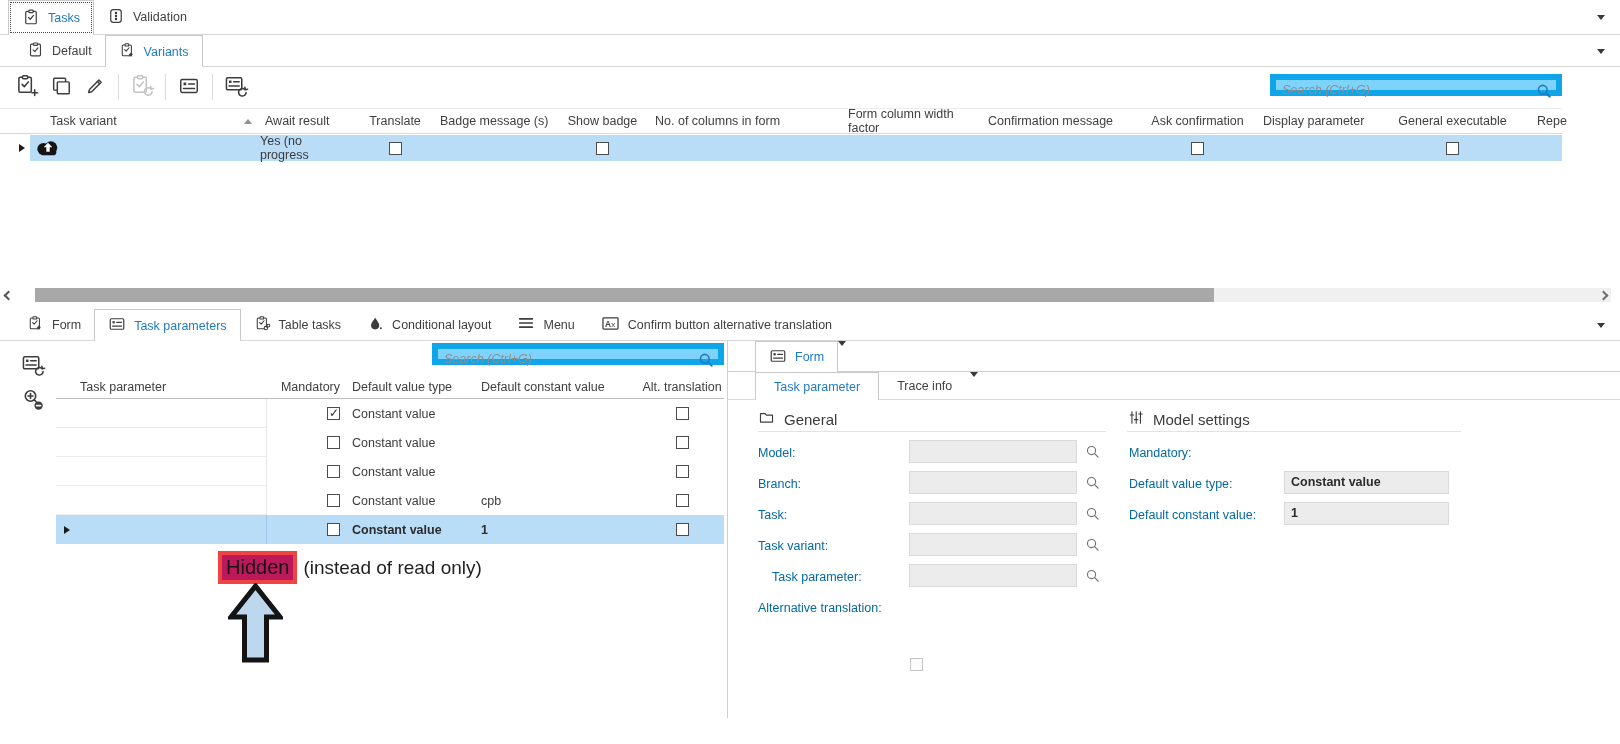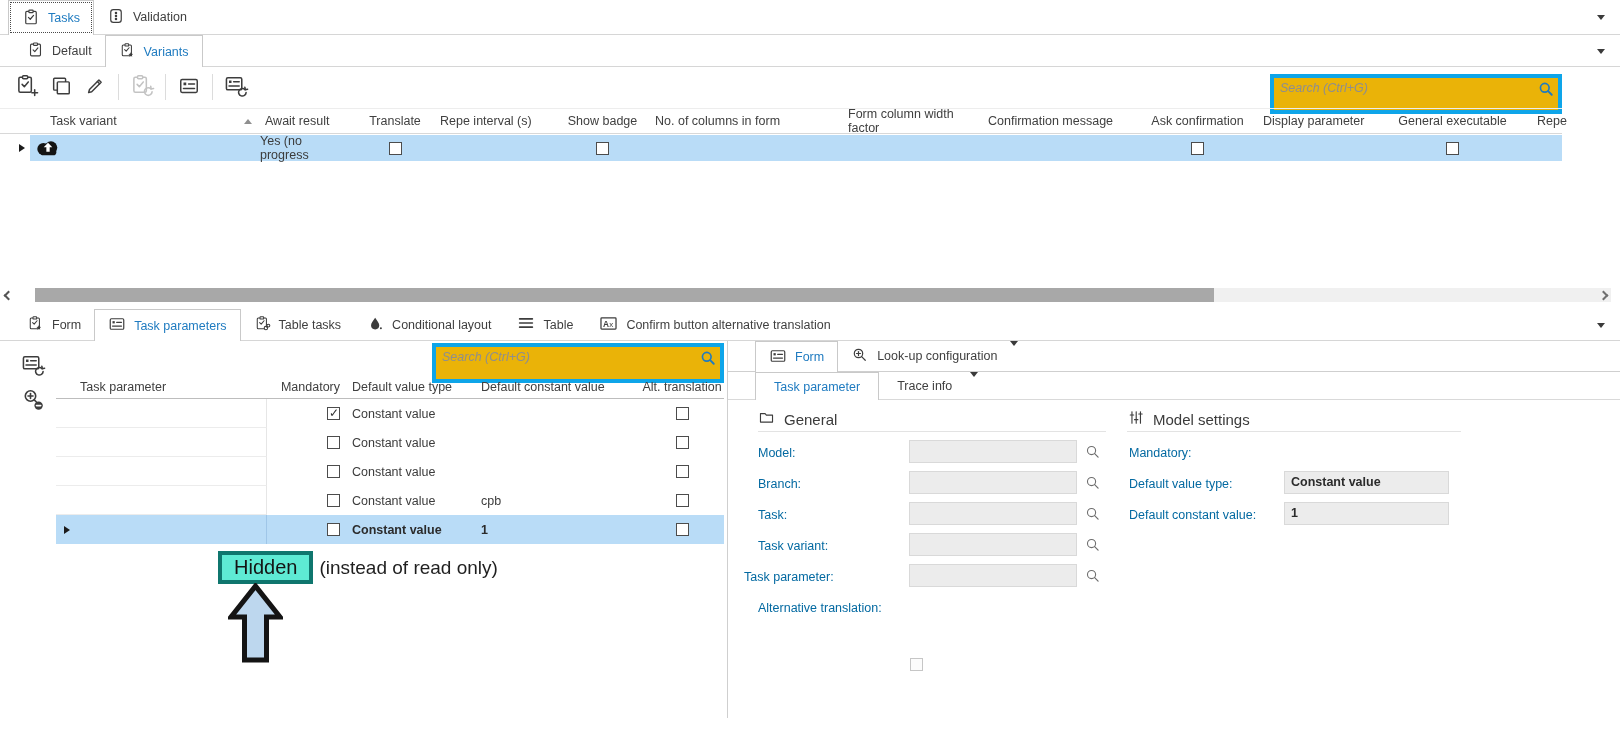--- a/index.html
+++ b/index.html
@@ -17,21 +17,21 @@
   .tab.active{background:#fff;border:1px solid #c9c9c9;border-bottom:none;margin-bottom:-1px;color:#1f7bc0;z-index:2}
   .tab.focus{outline:1px dotted #4a4a4a;outline-offset:-3px}
   .caret{width:0;height:0;border-left:4.5px solid transparent;border-right:4.5px solid transparent;border-top:5px solid #3a3a3a}
   .trow .caret{position:absolute;right:15px;top:50%;margin-top:-2px}
 
   
   .toolbar{position:absolute;left:0;right:0;top:67px;height:40px;display:flex;align-items:center;padding-left:10px;background:#fff}
   .tbtn{width:34px;height:32px;display:flex;align-items:center;justify-content:center}
   .tsep{width:1px;height:26px;background:#dcdcdc;margin:0 6px}
 
-  .searchbox{position:absolute;height:40px;border:4px solid #0ea5e9;background:#eab308}
+  .searchbox{position:absolute;height:22px;border:6px solid #0ea5e9;background:#7dd3fc}
   .searchbox input{position:absolute;left:6px;top:0;right:24px;height:20px;border:none;outline:none;font-family:"Liberation Sans",sans-serif;font-size:12.5px;color:#444;background:transparent}
   .searchbox input::placeholder{font-style:italic;color:#8e8e8e}
   .searchbox svg{position:absolute;right:3px;top:2px}
 
   
   .ghead{position:absolute;left:0;right:58px;top:108px;height:26px;display:flex;align-items:center;border-top:1px solid #ededed;border-bottom:1px solid #d8d8d8;color:#404040}
   .grow{position:absolute;left:0;right:58px;top:135px;height:26px;display:flex;align-items:center}
   .grow .hl{position:absolute;left:30px;right:0;top:0;bottom:0;background:#b9dcf7}
   .gc{flex:0 0 auto;display:flex;align-items:center;position:relative;height:100%}
   .c0{width:260px}.c1{width:100px}.c2{width:70px}.c3{width:130px}.c4{width:85px}.c5{width:195px}
@@ -71,21 +71,21 @@
   .lc2{width:136px;padding-left:12px}
   .lc3{width:164px;padding-left:5px}
   .lc4{width:84px;display:flex;justify-content:center}
   .lt-row .lsel-arrow{position:absolute;left:8px}
   .bold{font-weight:bold;color:#2b2b2b}
 
   .sidebtn{position:absolute;left:18px;width:30px;height:30px;display:flex;align-items:center;justify-content:center}
 
   
   .anno{position:absolute;left:218px;top:210px;display:flex;align-items:center;gap:6px}
-  .anno-box{border:4px solid #0f766e;background:#5eead4;color:#141414;font-size:20px;padding:1px 12px}
+  .anno-box{border:4px solid #ef4444;background:#be185d;color:#141414;font-size:20px;padding:1px 4px}
   .anno-rest{font-size:19px;color:#1f1f1f}
 
   
   .rpanel{position:absolute;left:728px;top:0;width:892px;height:403px}
   .rtabs{position:relative;height:31px;display:flex;align-items:stretch;border-bottom:1px solid #cfcfcf;padding-left:27px}
   .rsubtabs{position:relative;height:28px;display:flex;align-items:stretch;border-bottom:1px solid #d9d9d9;padding-left:27px}
   .rsubtabs .tab{padding:0 18px}
   .group-head{position:absolute;display:flex;align-items:center;gap:9px;font-size:15px;color:#3b3b3b}
   .group-line{position:absolute;height:1px;background:#e3e3e3}
   .flabel{position:absolute;color:#0369a1}
@@ -205,21 +205,21 @@
       <span>Task variant</span>
       <span class="sortasc"></span>
     </div>
   <div class="gc c1">
       <span>Await result</span>
     </div>
   <div class="gc c2 cent">
       <span>Translate</span>
     </div>
   <div class="gc c3">
-      <span>Repe interval (s)</span>
+      <span>Badge message (s)</span>
     </div>
   <div class="gc c4 cent">
       <span>Show badge</span>
     </div>
   <div class="gc c5">
       <span>No. of columns in form</span>
     </div>
   <div class="gc c6">
       <span>Form column width factor</span>
     </div>
@@ -327,21 +327,21 @@
           <circle class="fill" cx="19.6" cy="18.6" r="1.4"></circle>
         </svg></span>
     <span>Conditional layout</span>
   </div>
   <div class="tab">
     <span><svg class="ic" width="18" height="18" viewBox="0 0 24 24" style="stroke-width:2.2">
           <line x1="3.5" y1="6.5" x2="20.5" y2="6.5"></line>
           <line x1="3.5" y1="12" x2="20.5" y2="12"></line>
           <line x1="3.5" y1="17.5" x2="20.5" y2="17.5"></line>
         </svg></span>
-    <span>Table</span>
+    <span>Menu</span>
   </div>
   <div class="tab">
     <span><svg class="ic" width="19" height="19" viewBox="0 0 24 24">
           <rect x="2.5" y="5" width="19" height="14" rx="1"></rect>
           <text x="5" y="16" font-size="10.5" font-weight="bold" fill="#3d3d3d" stroke="none" font-family="Liberation Sans, sans-serif">A</text>
           <text x="13" y="16" font-size="10" fill="#3d3d3d" stroke="none" font-family="Liberation Sans, sans-serif">x</text>
         </svg></span>
     <span>Confirm button alternative translation</span>
   </div>
   <span class="caret"></span>
@@ -474,29 +474,20 @@
     <div class="rtabs">
       <div class="tab active">
         <span><svg class="ic" width="18" height="18" viewBox="0 0 24 24">
               <rect x="3" y="5" width="18" height="14" rx="1.5"></rect>
               <rect class="fill" x="6" y="8.2" width="3" height="3"></rect>
               <line x1="11.5" y1="9.7" x2="18" y2="9.7"></line>
               <line x1="6" y1="14.8" x2="18" y2="14.8"></line>
             </svg></span>
         <span>Form</span>
       </div>
-      <div class="tab">
-        <span><svg class="ic" width="18" height="18" viewBox="0 0 24 24">
-              <circle cx="10" cy="10" r="5.6"></circle>
-              <line x1="7.3" y1="10" x2="12.7" y2="10"></line>
-              <line x1="10" y1="7.3" x2="10" y2="12.7"></line>
-              <line x1="14.2" y1="14.2" x2="19" y2="19"></line>
-            </svg></span>
-        <span>Look-up configuration</span>
-      </div>
       <span class="caret" style="right:18px"></span>
     </div>
     <div class="rsubtabs">
       <div class="tab active">
           <span>Task parameter</span>
         </div>
       <div class="tab">
           <span>Trace info</span>
         </div>
       <span class="caret" style="right:18px"></span>
@@ -532,21 +523,21 @@
           <line x1="13.3" y1="13.3" x2="18" y2="18" stroke="#6e6e6e" stroke-width="1.7" stroke-linecap="round"></line>
         </svg></span>
 
     <div class="flabel" style="left:30px;top:198px">Task variant:</div>
     <div class="ro-input" style="left:181px;top:192px"></div>
     <span class="lookup" style="left:357px;top:196px"><svg width="16" height="16" viewBox="0 0 22 22">
           <circle cx="9" cy="9" r="5.6" fill="none" stroke="#6e6e6e" stroke-width="1.5"></circle>
           <line x1="13.3" y1="13.3" x2="18" y2="18" stroke="#6e6e6e" stroke-width="1.7" stroke-linecap="round"></line>
         </svg></span>
 
-    <div class="flabel" style="left:16px;top:229px">Task parameter:</div>
+    <div class="flabel" style="left:44px;top:229px">Task parameter:</div>
     <div class="ro-input" style="left:181px;top:223px"></div>
     <span class="lookup" style="left:357px;top:227px"><svg width="16" height="16" viewBox="0 0 22 22">
           <circle cx="9" cy="9" r="5.6" fill="none" stroke="#6e6e6e" stroke-width="1.5"></circle>
           <line x1="13.3" y1="13.3" x2="18" y2="18" stroke="#6e6e6e" stroke-width="1.7" stroke-linecap="round"></line>
         </svg></span>
 
     <div class="flabel" style="left:30px;top:260px">Alternative translation:</div>
     <span class="cb lite abs" style="left:182px;top:258px"></span>
 
     

